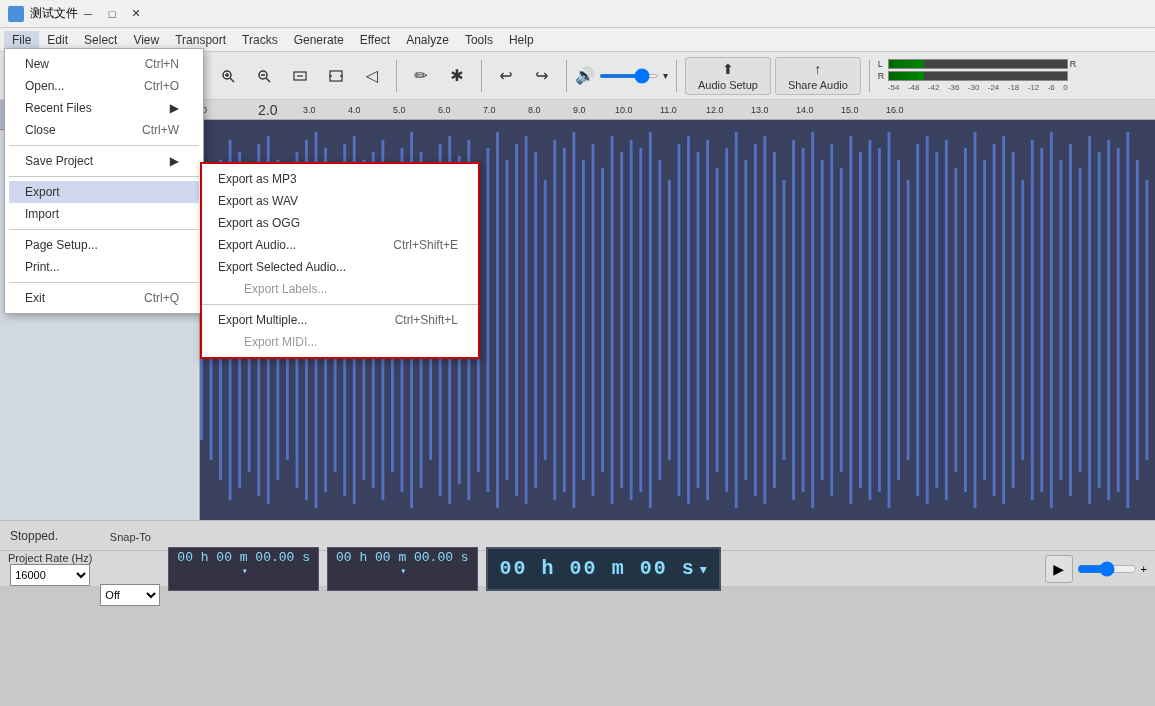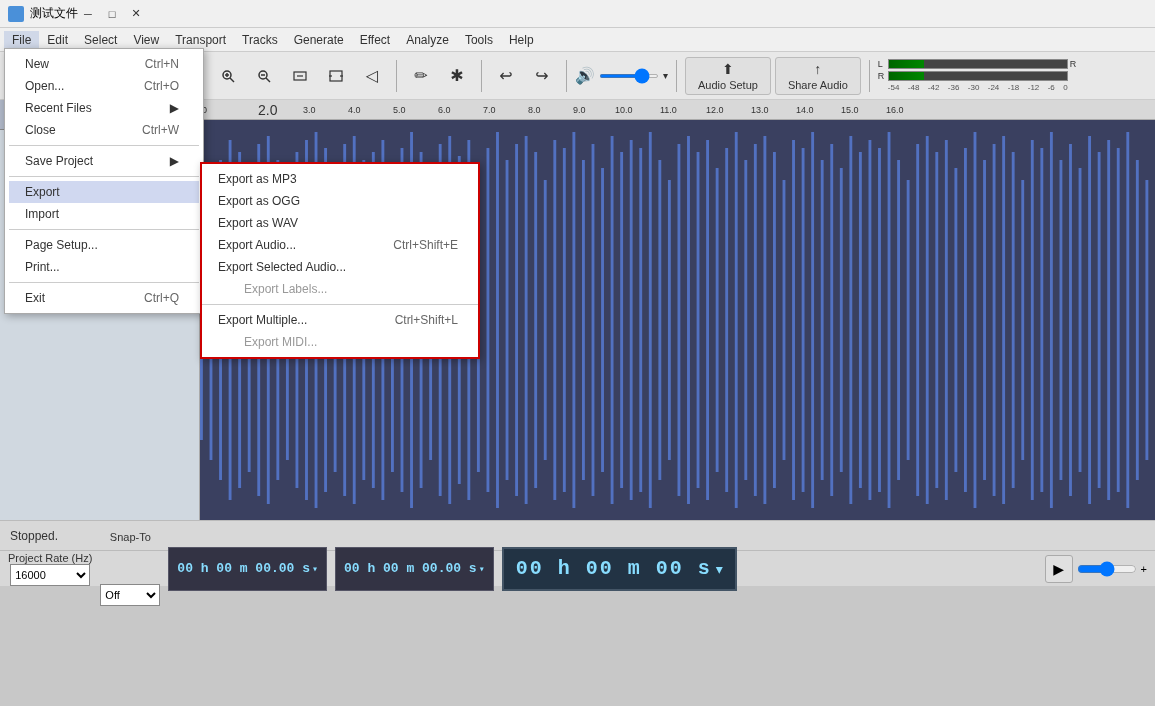--- a/index.html
+++ b/index.html
@@ -244,26 +244,27 @@
     .bottom-label {
       font-size: 11px;
       color: #333;
       white-space: nowrap;
     }
     .time-display {
       background: #334;
       color: #88ddff;
       font-family: 'Courier New', monospace;
       font-size: 13px;
-      font-weight: bold;
+      font-weight: normal;
       padding: 2px 8px;
       border: 1px solid #556;
       height: 44px;
       display: flex;
       align-items: center;
+      flex-direction: column;
     }
 
     #counter-area {
       background: #223344;
       border: 2px solid #445566;
       min-width: 220px;
       height: 44px;
       display: flex;
       align-items: center;
       justify-content: space-between;
@@ -623,24 +624,24 @@
     <span>Exit</span>
     <span class="shortcut">Ctrl+Q</span>
   </div>
 </div>
 
 <div id="export-submenu">
   <div class="dropdown-item">
     <span>Export as MP3</span>
   </div>
   <div class="dropdown-item">
+    <span>Export as WAV</span>
+  </div>
+  <div class="dropdown-item">
     <span>Export as OGG</span>
-  </div>
-  <div class="dropdown-item">
-    <span>Export as WAV</span>
   </div>
   <div class="dropdown-item">
     <span>Export Audio...</span>
     <span class="shortcut">Ctrl+Shift+E</span>
   </div>
   <div class="dropdown-item">
     <span>Export Selected Audio...</span>
   </div>
   <div class="dropdown-item disabled">
     <span>Export Labels...</span>

